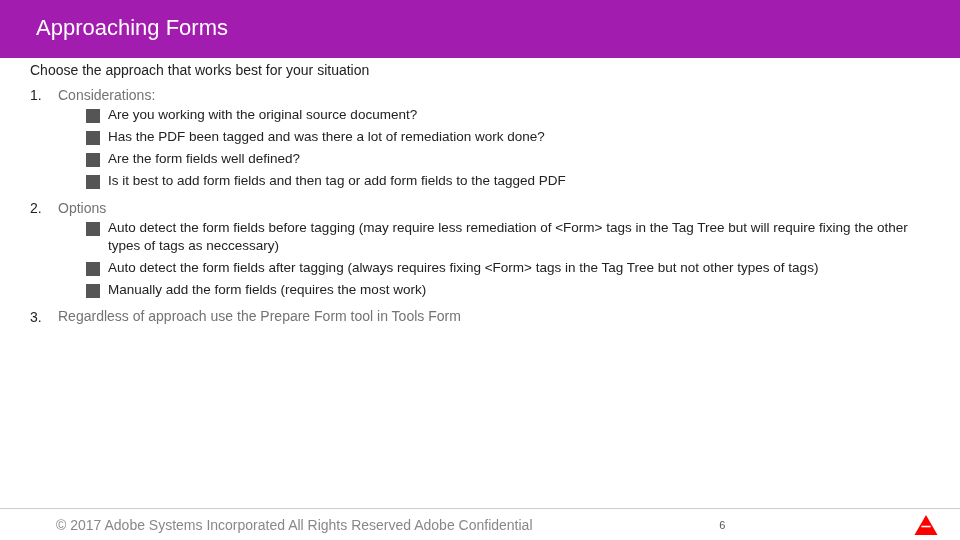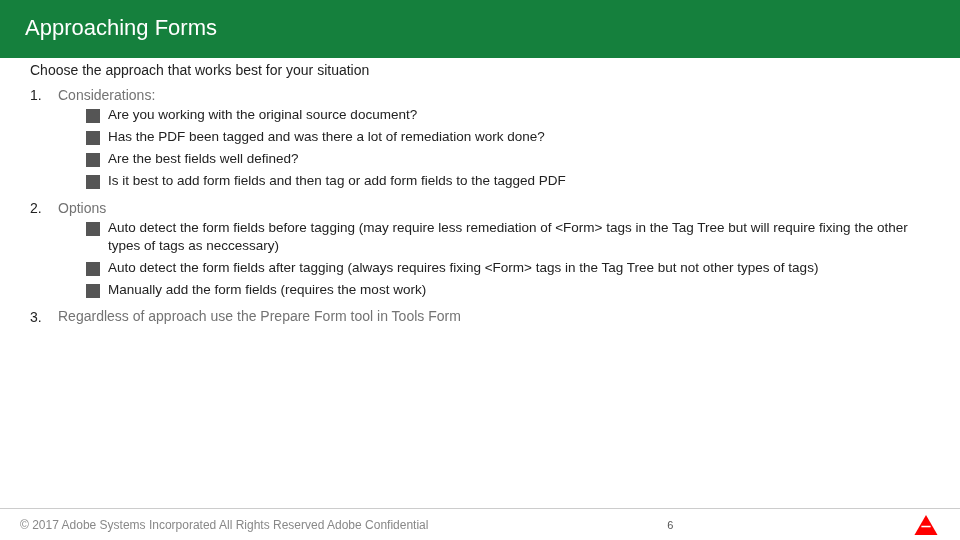--- a/index.html
+++ b/index.html
@@ -6,22 +6,22 @@
 
     body {
       width: 960px;
       height: 540px;
       font-family: Arial, sans-serif;
       background: #ffffff;
       overflow: hidden;
     }
 
     .header {
-      background: #15803d;
-      padding: 12px 20px 14px 25px;
+      background: #a21caf;
+      padding: 12px 20px 14px 36px;
       display: flex;
       align-items: center;
       height: 58px;
     }
 
     .header-title {
       color: #ffffff;
       font-size: 22px;
       font-weight: 400;
     }
@@ -98,22 +98,23 @@
       height: 32px;
       background: #ffffff;
       border-top: 1px solid #cccccc;
       display: flex;
       align-items: center;
       justify-content: space-between;
       padding: 0 20px;
     }
 
     .footer-left {
-      font-size: 12px;
+      font-size: 14px;
       color: #888888;
+      margin-left: 36px;
     }
 
     .footer-center {
       font-size: 11px;
       color: #555555;
     }
 
     .footer-right {
       display: flex;
       align-items: center;
@@ -144,21 +145,21 @@
           <li class="bullet-item">
             <div class="bullet-square"></div>
             <span class="bullet-text">Are you working with the original source document?</span>
           </li>
           <li class="bullet-item">
             <div class="bullet-square"></div>
             <span class="bullet-text">Has the PDF been tagged and was there a lot of remediation work done?</span>
           </li>
           <li class="bullet-item">
             <div class="bullet-square"></div>
-            <span class="bullet-text">Are the best fields well defined?</span>
+            <span class="bullet-text">Are the form fields well defined?</span>
           </li>
           <li class="bullet-item">
             <div class="bullet-square"></div>
             <span class="bullet-text">Is it best to add form fields and then tag or add form fields to the tagged PDF</span>
           </li>
         </ul>
       </div>
     </li>
 
     <li class="numbered-item">

